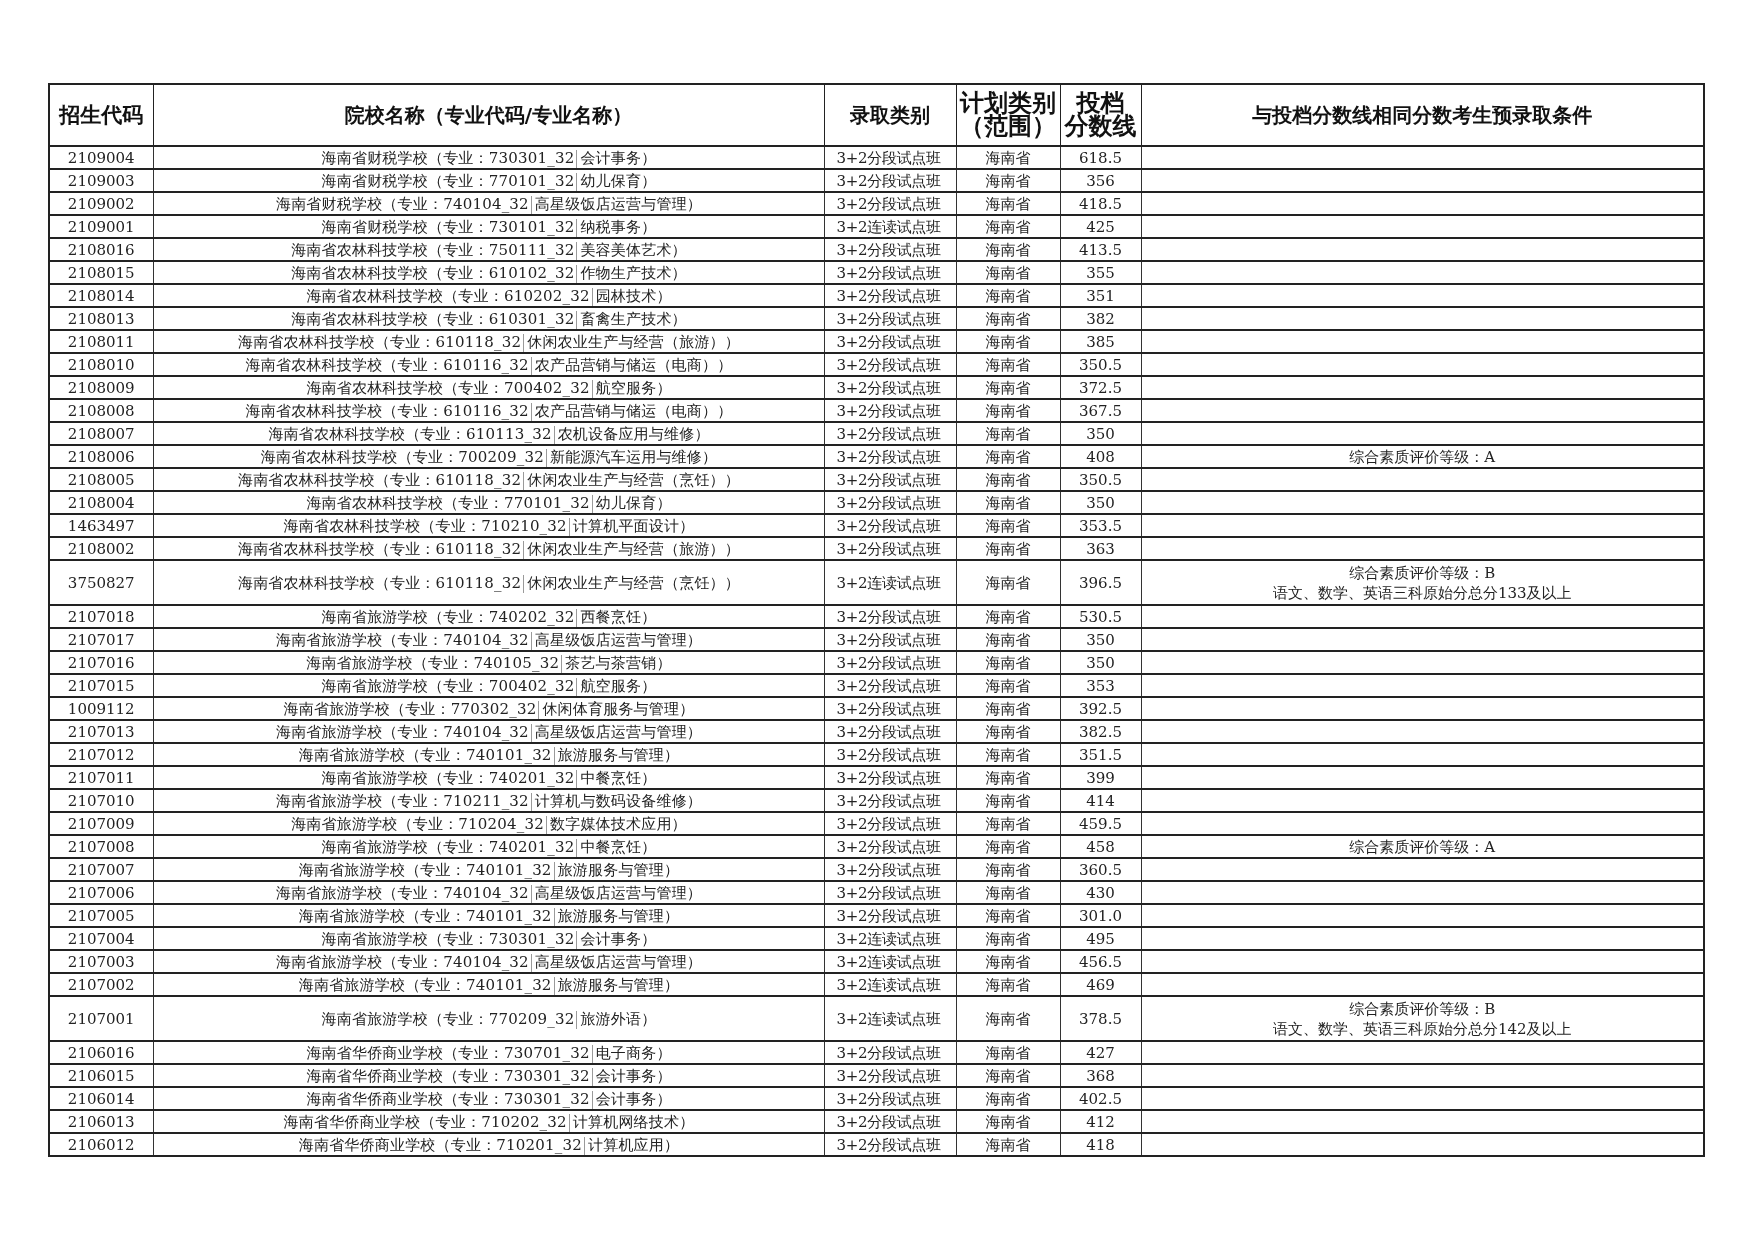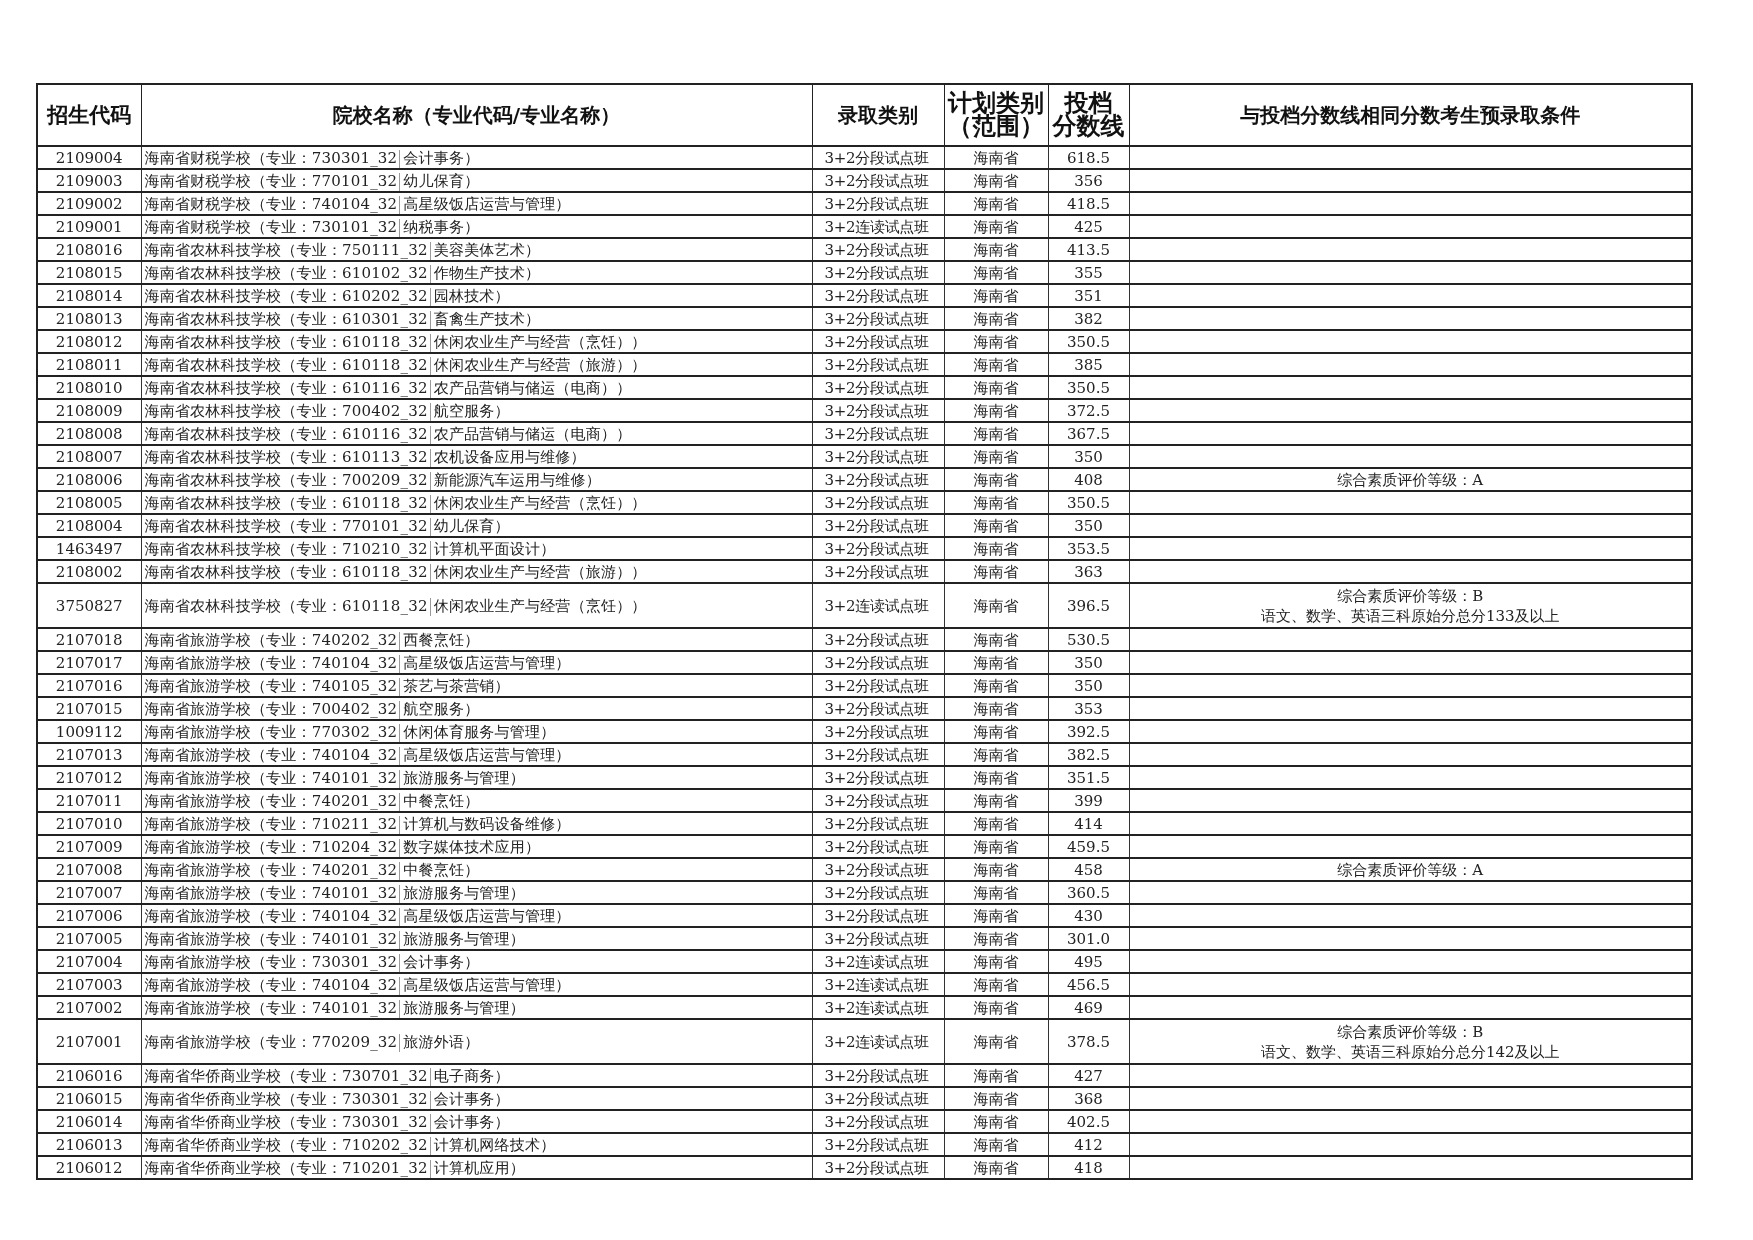--- a/index.html
+++ b/index.html
@@ -1,19 +1,19 @@
 <!DOCTYPE html>
 <html><head>
 <meta charset="utf-8">
 <style>
   html, body { margin: 0; padding: 0; background: #ffffff; }
   body { width: 1753px; height: 1240px; position: relative; overflow: hidden;
          font-family: "DejaVu Serif", "Liberation Serif", serif; color: #1a1a1a; }
   table.admissions {
-    position: absolute; left: 36px; top: 83px; width: 1655px;
+    position: absolute; left: 48px; top: 83px; width: 1655px;
     border-collapse: collapse; table-layout: fixed;
     border: 2px solid #222;
   }
   table.admissions col.c-code { width: 104px; }
   table.admissions col.c-name { width: 671px; }
   table.admissions col.c-type { width: 132px; }
   table.admissions col.c-plan { width: 104px; }
   table.admissions col.c-score { width: 81px; }
   table.admissions col.c-cond { width: 563px; }
   th {
@@ -24,21 +24,21 @@
   }
   th.hdr-plan, th.hdr-score { font-size: 24px; line-height: 23px; }
   th.hdr-code { font-size: 21px; letter-spacing: 0; }
   td {
     height: 21px; border: 1px solid #333; border-top: 2px solid #222;
     font-size: 15px; line-height: 20px; padding: 0 2px; white-space: nowrap;
     overflow: hidden; color: #222;
   }
   tr.tall td { height: 43px; }
   td.code, td.plan, td.score, td.cond { text-align: center; }
-  td.name { text-align: left; padding-left: 3px; letter-spacing: 0.2px; }
+  td.name { text-align: center; padding-left: 3px; letter-spacing: 0.2px; }
   td.type { text-align: left; padding-left: 12px; font-size: 15px; letter-spacing: -0.3px; }
   .sep { display: inline-block; width: 1px; height: 18px; background: #9a9a9a;
          vertical-align: middle; margin: 0 3px 0 2px; }
   .cond-line { display: block; line-height: 20px; }
 </style>
 </head>
 <body>
 
 <table class="admissions">
   <colgroup>
@@ -124,28 +124,20 @@
       </tr>
       <tr>
         <td class="code">2108013</td>
         <td class="name"><span>海南省农林科技学校（专业：610301_32</span><span class="sep"></span><span>畜禽生产技术）</span></td>
         <td class="type">3+2分段试点班</td>
         <td class="plan">海南省</td>
         <td class="score">382</td>
         <td class="cond"></td>
       </tr>
       <tr>
-        <td class="code">2108012</td>
-        <td class="name"><span>海南省农林科技学校（专业：610118_32</span><span class="sep"></span><span>休闲农业生产与经营（烹饪））</span></td>
-        <td class="type">3+2分段试点班</td>
-        <td class="plan">海南省</td>
-        <td class="score">350.5</td>
-        <td class="cond"></td>
-      </tr>
-      <tr>
         <td class="code">2108011</td>
         <td class="name"><span>海南省农林科技学校（专业：610118_32</span><span class="sep"></span><span>休闲农业生产与经营（旅游））</span></td>
         <td class="type">3+2分段试点班</td>
         <td class="plan">海南省</td>
         <td class="score">385</td>
         <td class="cond"></td>
       </tr>
       <tr>
         <td class="code">2108010</td>
         <td class="name"><span>海南省农林科技学校（专业：610116_32</span><span class="sep"></span><span>农产品营销与储运（电商））</span></td>

